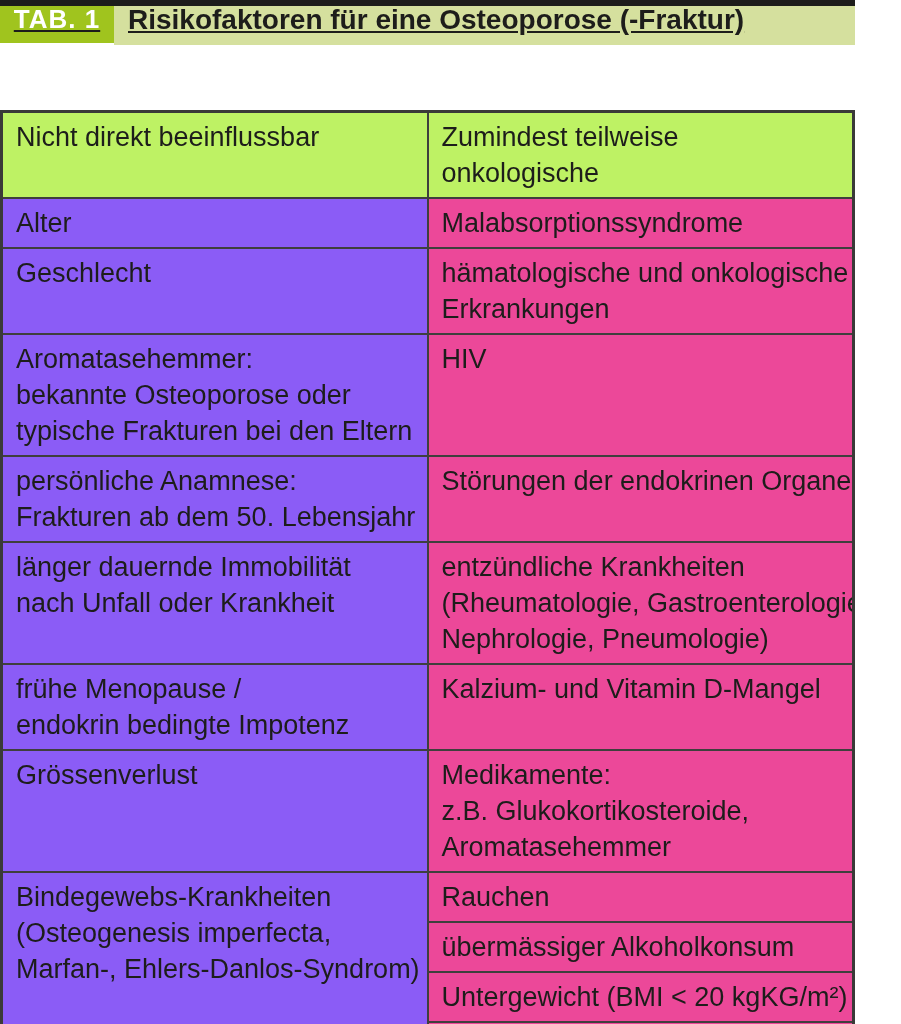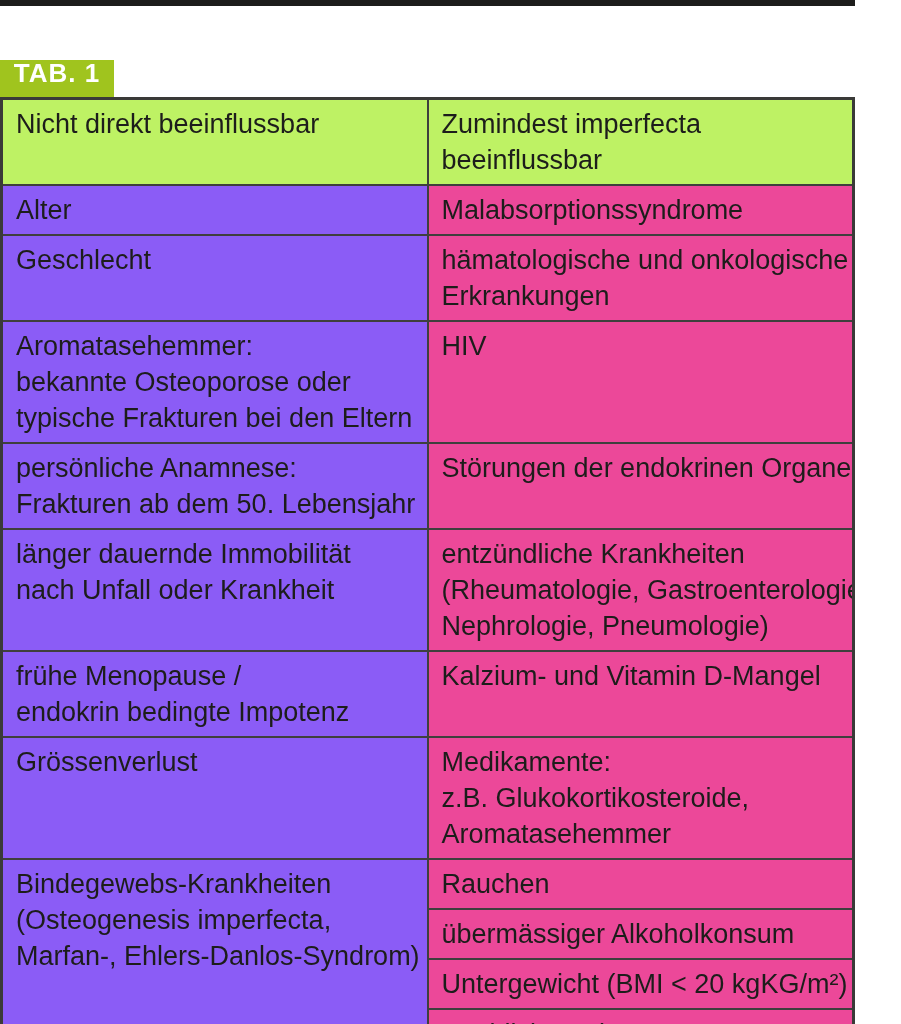--- a/index.html
+++ b/index.html
@@ -15,23 +15,24 @@
     -webkit-font-smoothing: antialiased;
   }
   .figure {
     width: 855px;
   }
   .top-bar {
     height: 6px;
     background: #1d1d1b;
   }
   .title-band {
-    height: 91px;
+    height: 104px;
     display: flex;
-    align-items: flex-end;
+    align-items: flex-start;
+    text-decoration: underline;
   }
   .tab-box {
     width: 114px;
     background: #a0c41e;
     display: flex;
     align-items: flex-end;
     justify-content: center;
     padding-bottom: 11px;
     box-sizing: border-box;
   }
@@ -93,31 +94,34 @@
 <body>
 
 <div class="figure">
 
   <div class="top-bar"></div>
 
   <div class="title-band">
     <div class="tab-box">
       <span class="tab-label">TAB. 1</span>
     </div>
+    <div class="band-title-area">
+      <span class="band-title">Risikofaktoren für eine Osteoporose (-Fraktur)</span>
+    </div>
   </div>
 
   <table class="risk-table">
     <colgroup>
       <col style="width:50%">
       <col style="width:50%">
     </colgroup>
     <thead>
       <tr>
         <th>Nicht direkt beeinflussbar</th>
-        <th>Zumindest imperfecta beeinflussbar</th>
+        <th>Zumindest teilweise onkologische</th>
       </tr>
     </thead>
     <tbody>
       <tr>
         <td class="cell-left h46">
           <div class="cell-line">Alter</div>
         </td>
         <td class="cell-right h46">
           <div class="cell-line">Malabsorptionssyndrome</div>
         </td>

